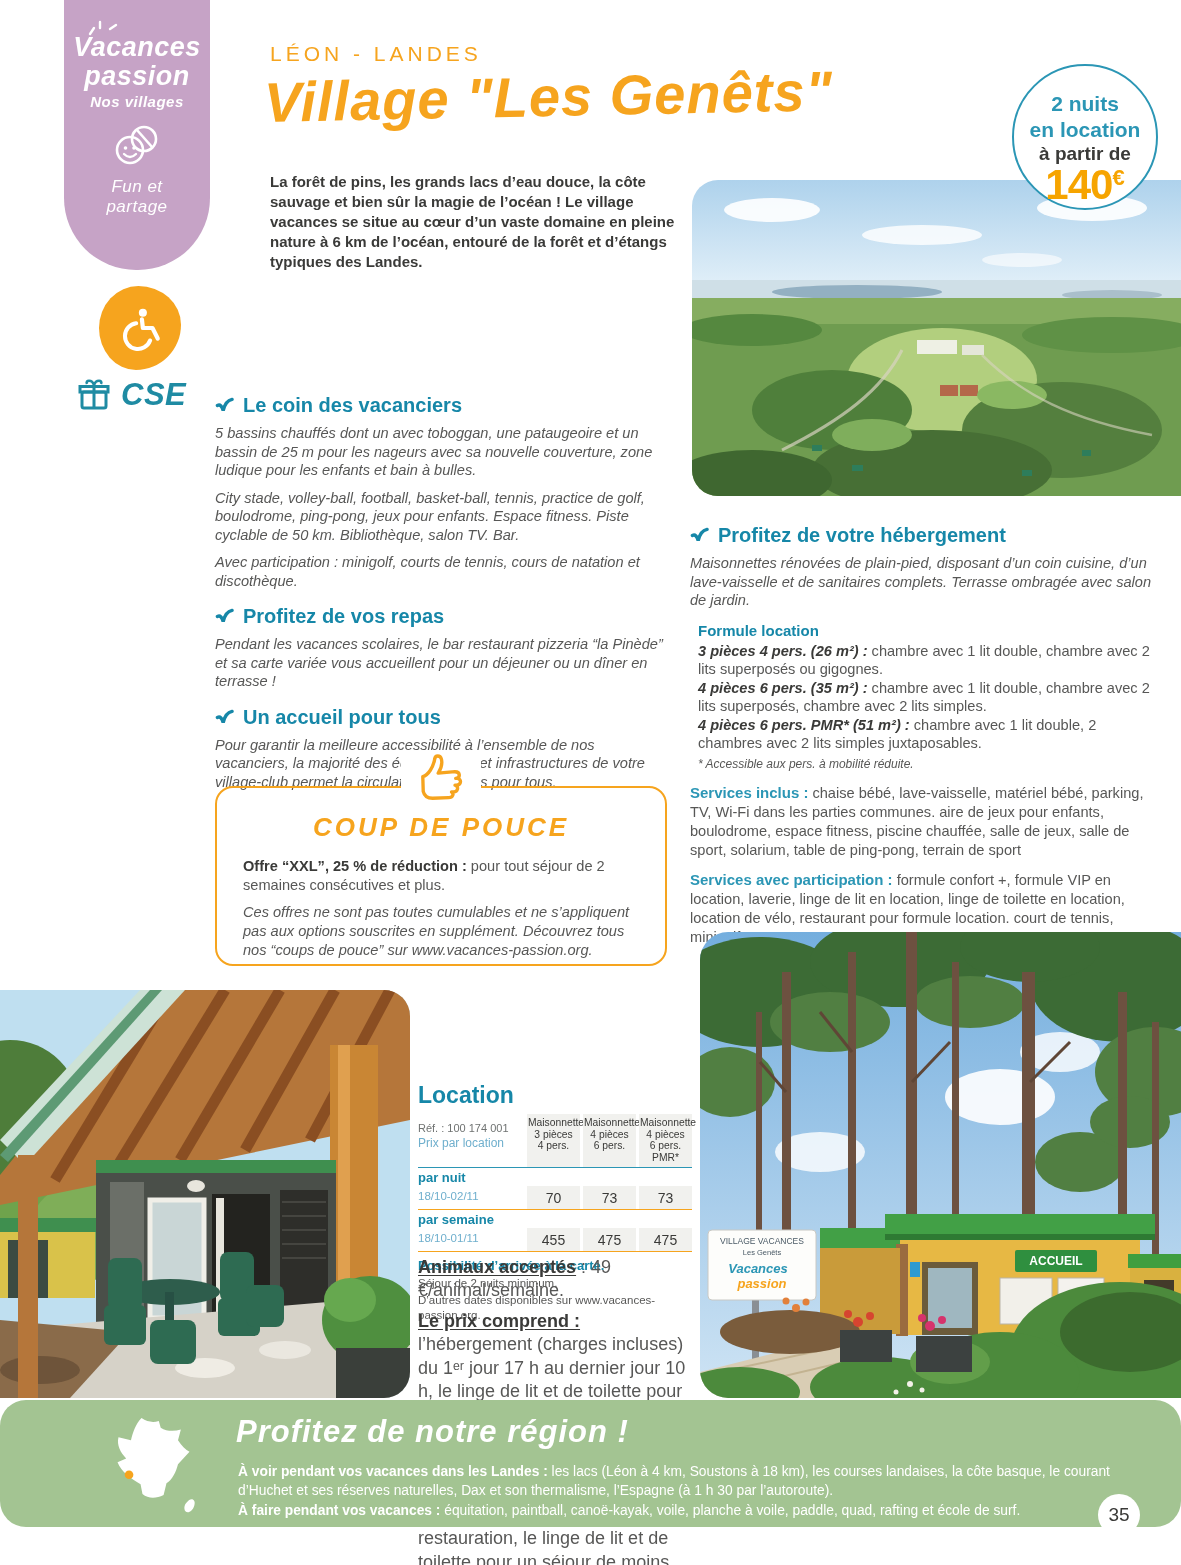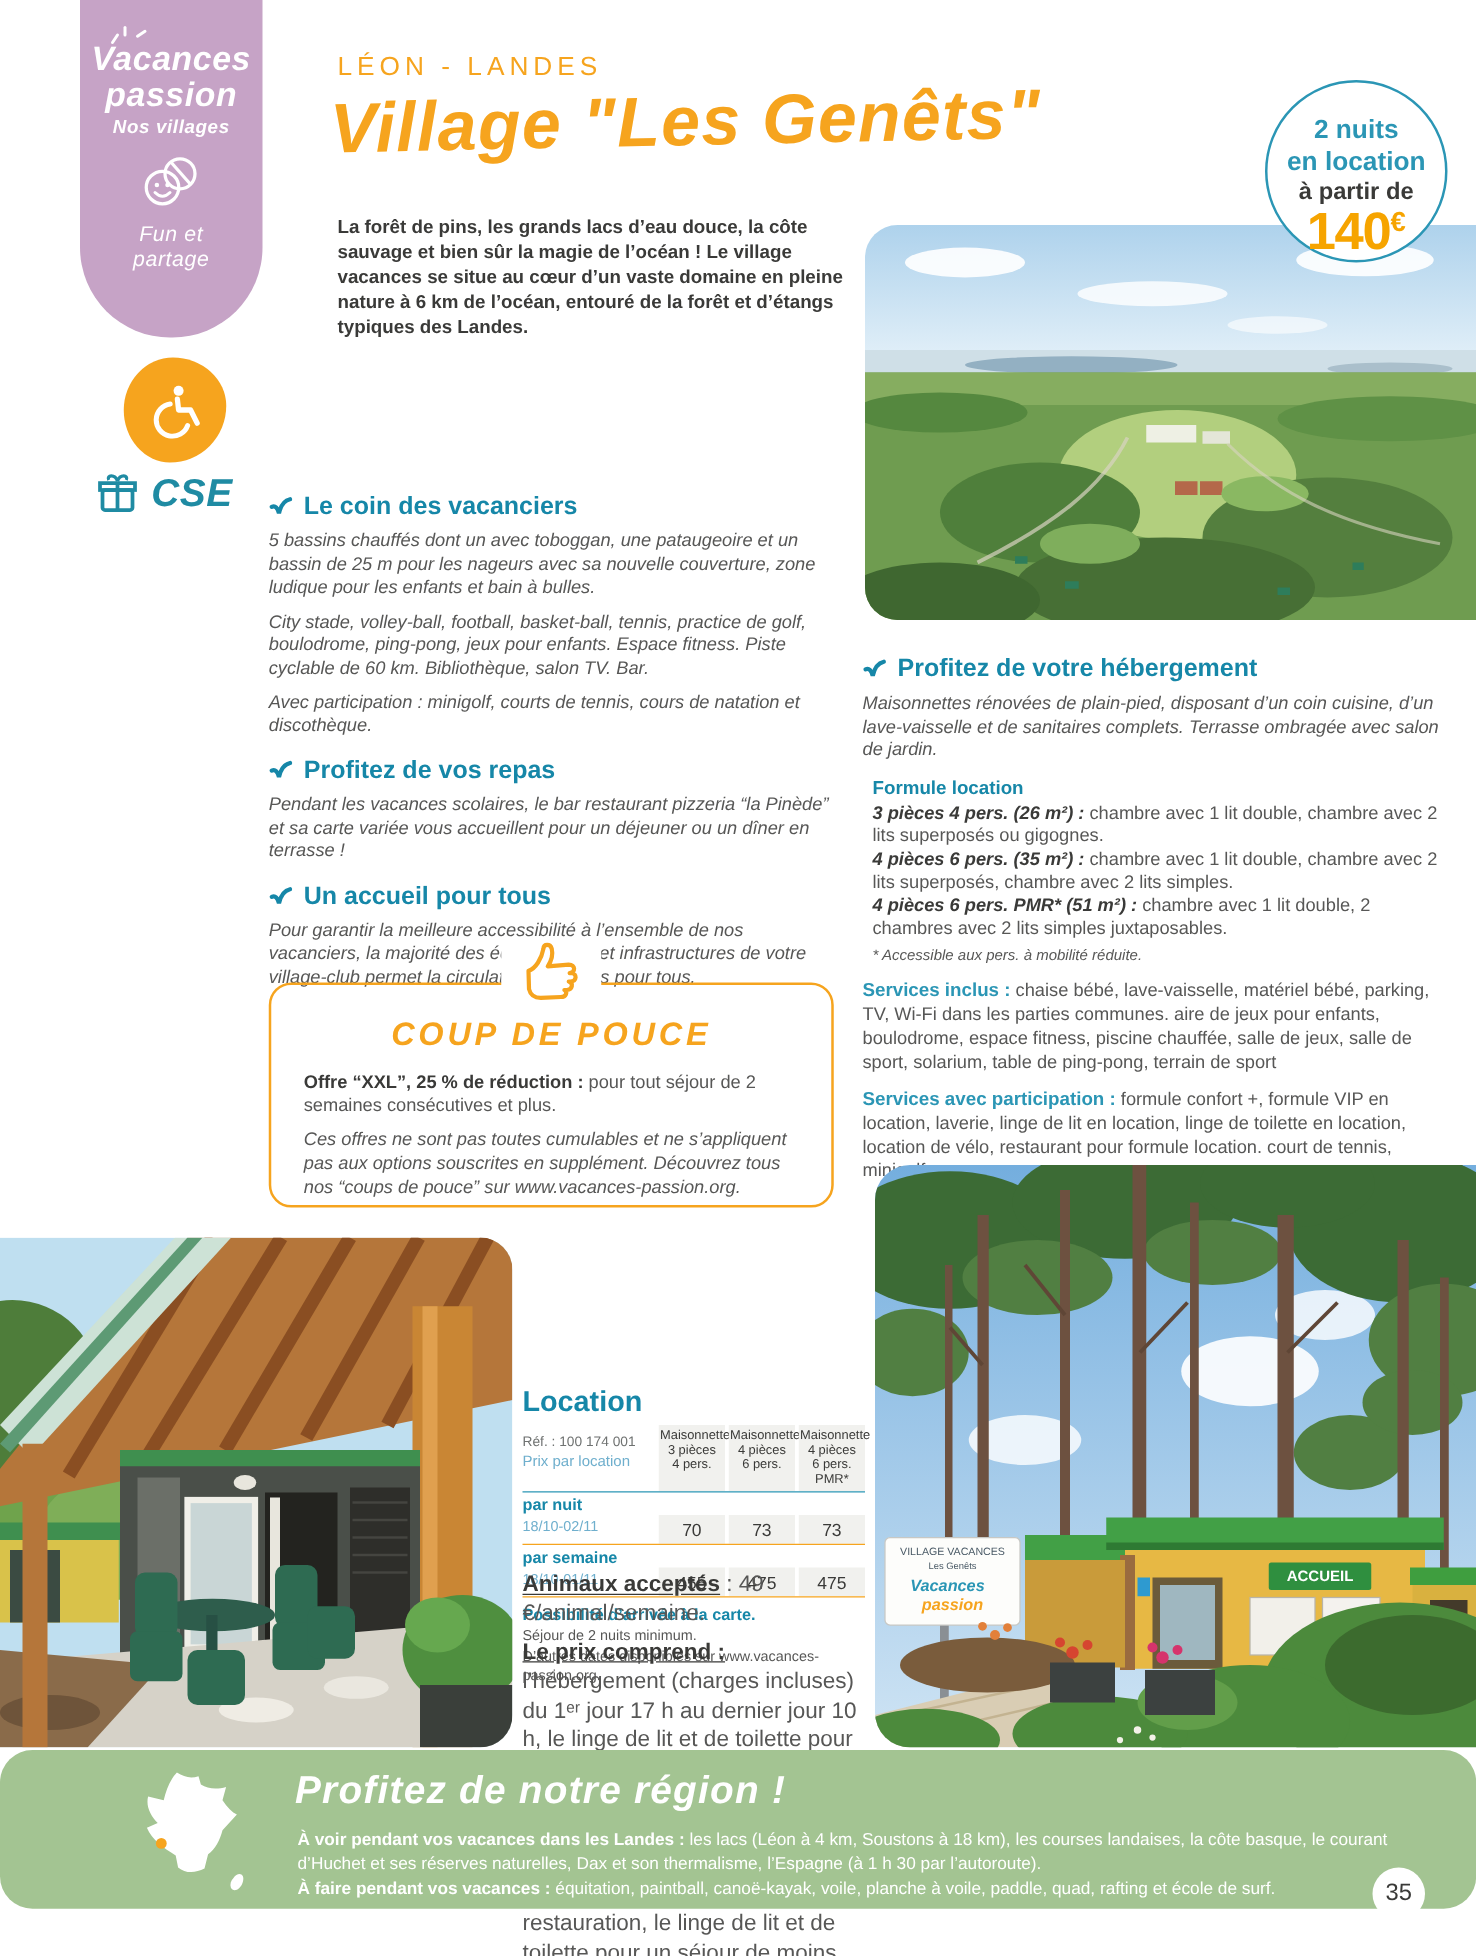--- a/index.html
+++ b/index.html
@@ -61,21 +61,21 @@
   .svc .lead{color:var(--teal-mid);font-weight:600;font-size:15px;}
   
   .coup-box{position:absolute;left:215px;top:786px;width:452px;height:180px;border:2px solid var(--orange);
             border-radius:18px;box-sizing:border-box;}
   .thumb-wrap{position:absolute;left:50%;top:-38px;transform:translateX(-50%);background:#fff;padding:2px 12px;}
   .coup-title{text-align:center;color:var(--orange);font-size:26px;font-weight:600;letter-spacing:3px;margin-top:24px;}
   .coup-box p{margin:14px 26px 0;font-size:14.6px;line-height:1.28;}
   .coup-box .lead{font-weight:700;color:var(--ink);}
   .coup-box .note{font-style:italic;margin-top:9px;}
   
-  .loc{position:absolute;left:418px;top:1108px;width:274px;}
+  .loc{position:absolute;left:418px;top:1082px;width:274px;}
   .loc-title{color:var(--teal);font-size:23px;font-weight:700;margin:0 0 5px;}
   .tbl{display:grid;grid-template-columns:106px 56px 56px 56px;}
   .tbl .band{background:#f1f1ee;}
   .hcell{font-size:10.3px;line-height:1.12;color:var(--ink);text-align:center;padding:3px 1px 4px;margin-left:3px;}
   .refcell{padding-top:8px;}
   .ref1{font-size:11px;color:#6f7271;display:block;}
   .ref2{font-size:12px;color:var(--teal-light);display:block;margin-top:2px;}
   .secrow{grid-column:1/-1;color:var(--teal);font-size:13px;font-weight:700;padding:2px 0 1px;}
   .sec-top{border-top:1.5px solid var(--teal-mid);}
   .datecell{font-size:11.5px;color:var(--teal-light);padding:4px 0 3px;}
@@ -203,21 +203,21 @@
 
   <div class="left-col">
     <div class="sect">
       <h3 class="section-h">
           <svg width="19" height="17" viewBox="0 0 20 18">
             <path d="M2.5 9 C5.5 7.5 7.5 10 8.6 14.5 C10 8 13.5 3.5 18 2.5" fill="none" stroke="#1687a8" stroke-width="3.6" stroke-linecap="round"></path>
           </svg>
           <span>Le coin des vacanciers</span>
         </h3>
       <p class="para">5 bassins chauffés dont un avec toboggan, une pataugeoire et un bassin de 25 m pour les nageurs avec sa nouvelle couverture, zone ludique pour les enfants et bain à bulles.</p>
-      <p class="para">City stade, volley-ball, football, basket-ball, tennis, practice de golf, boulodrome, ping-pong, jeux pour enfants. Espace fitness. Piste cyclable de 60 km. Bibliothèque, salon TV. Bar.</p>
+      <p class="para">City stade, volley-ball, football, basket-ball, tennis, practice de golf, boulodrome, ping-pong, jeux pour enfants. Espace fitness. Piste cyclable de 50 km. Bibliothèque, salon TV. Bar.</p>
       <p class="para">Avec participation : minigolf, courts de tennis, cours de natation et discothèque.</p>
     </div>
     <div class="sect">
       <h3 class="section-h">
           <svg width="19" height="17" viewBox="0 0 20 18">
             <path d="M2.5 9 C5.5 7.5 7.5 10 8.6 14.5 C10 8 13.5 3.5 18 2.5" fill="none" stroke="#1687a8" stroke-width="3.6" stroke-linecap="round"></path>
           </svg>
           <span>Profitez de vos repas</span>
         </h3>
       <p class="para">Pendant les vacances scolaires, le bar restaurant pizzeria “la Pinède” et sa carte variée vous accueillent pour un déjeuner ou un dîner en terrasse !</p>

